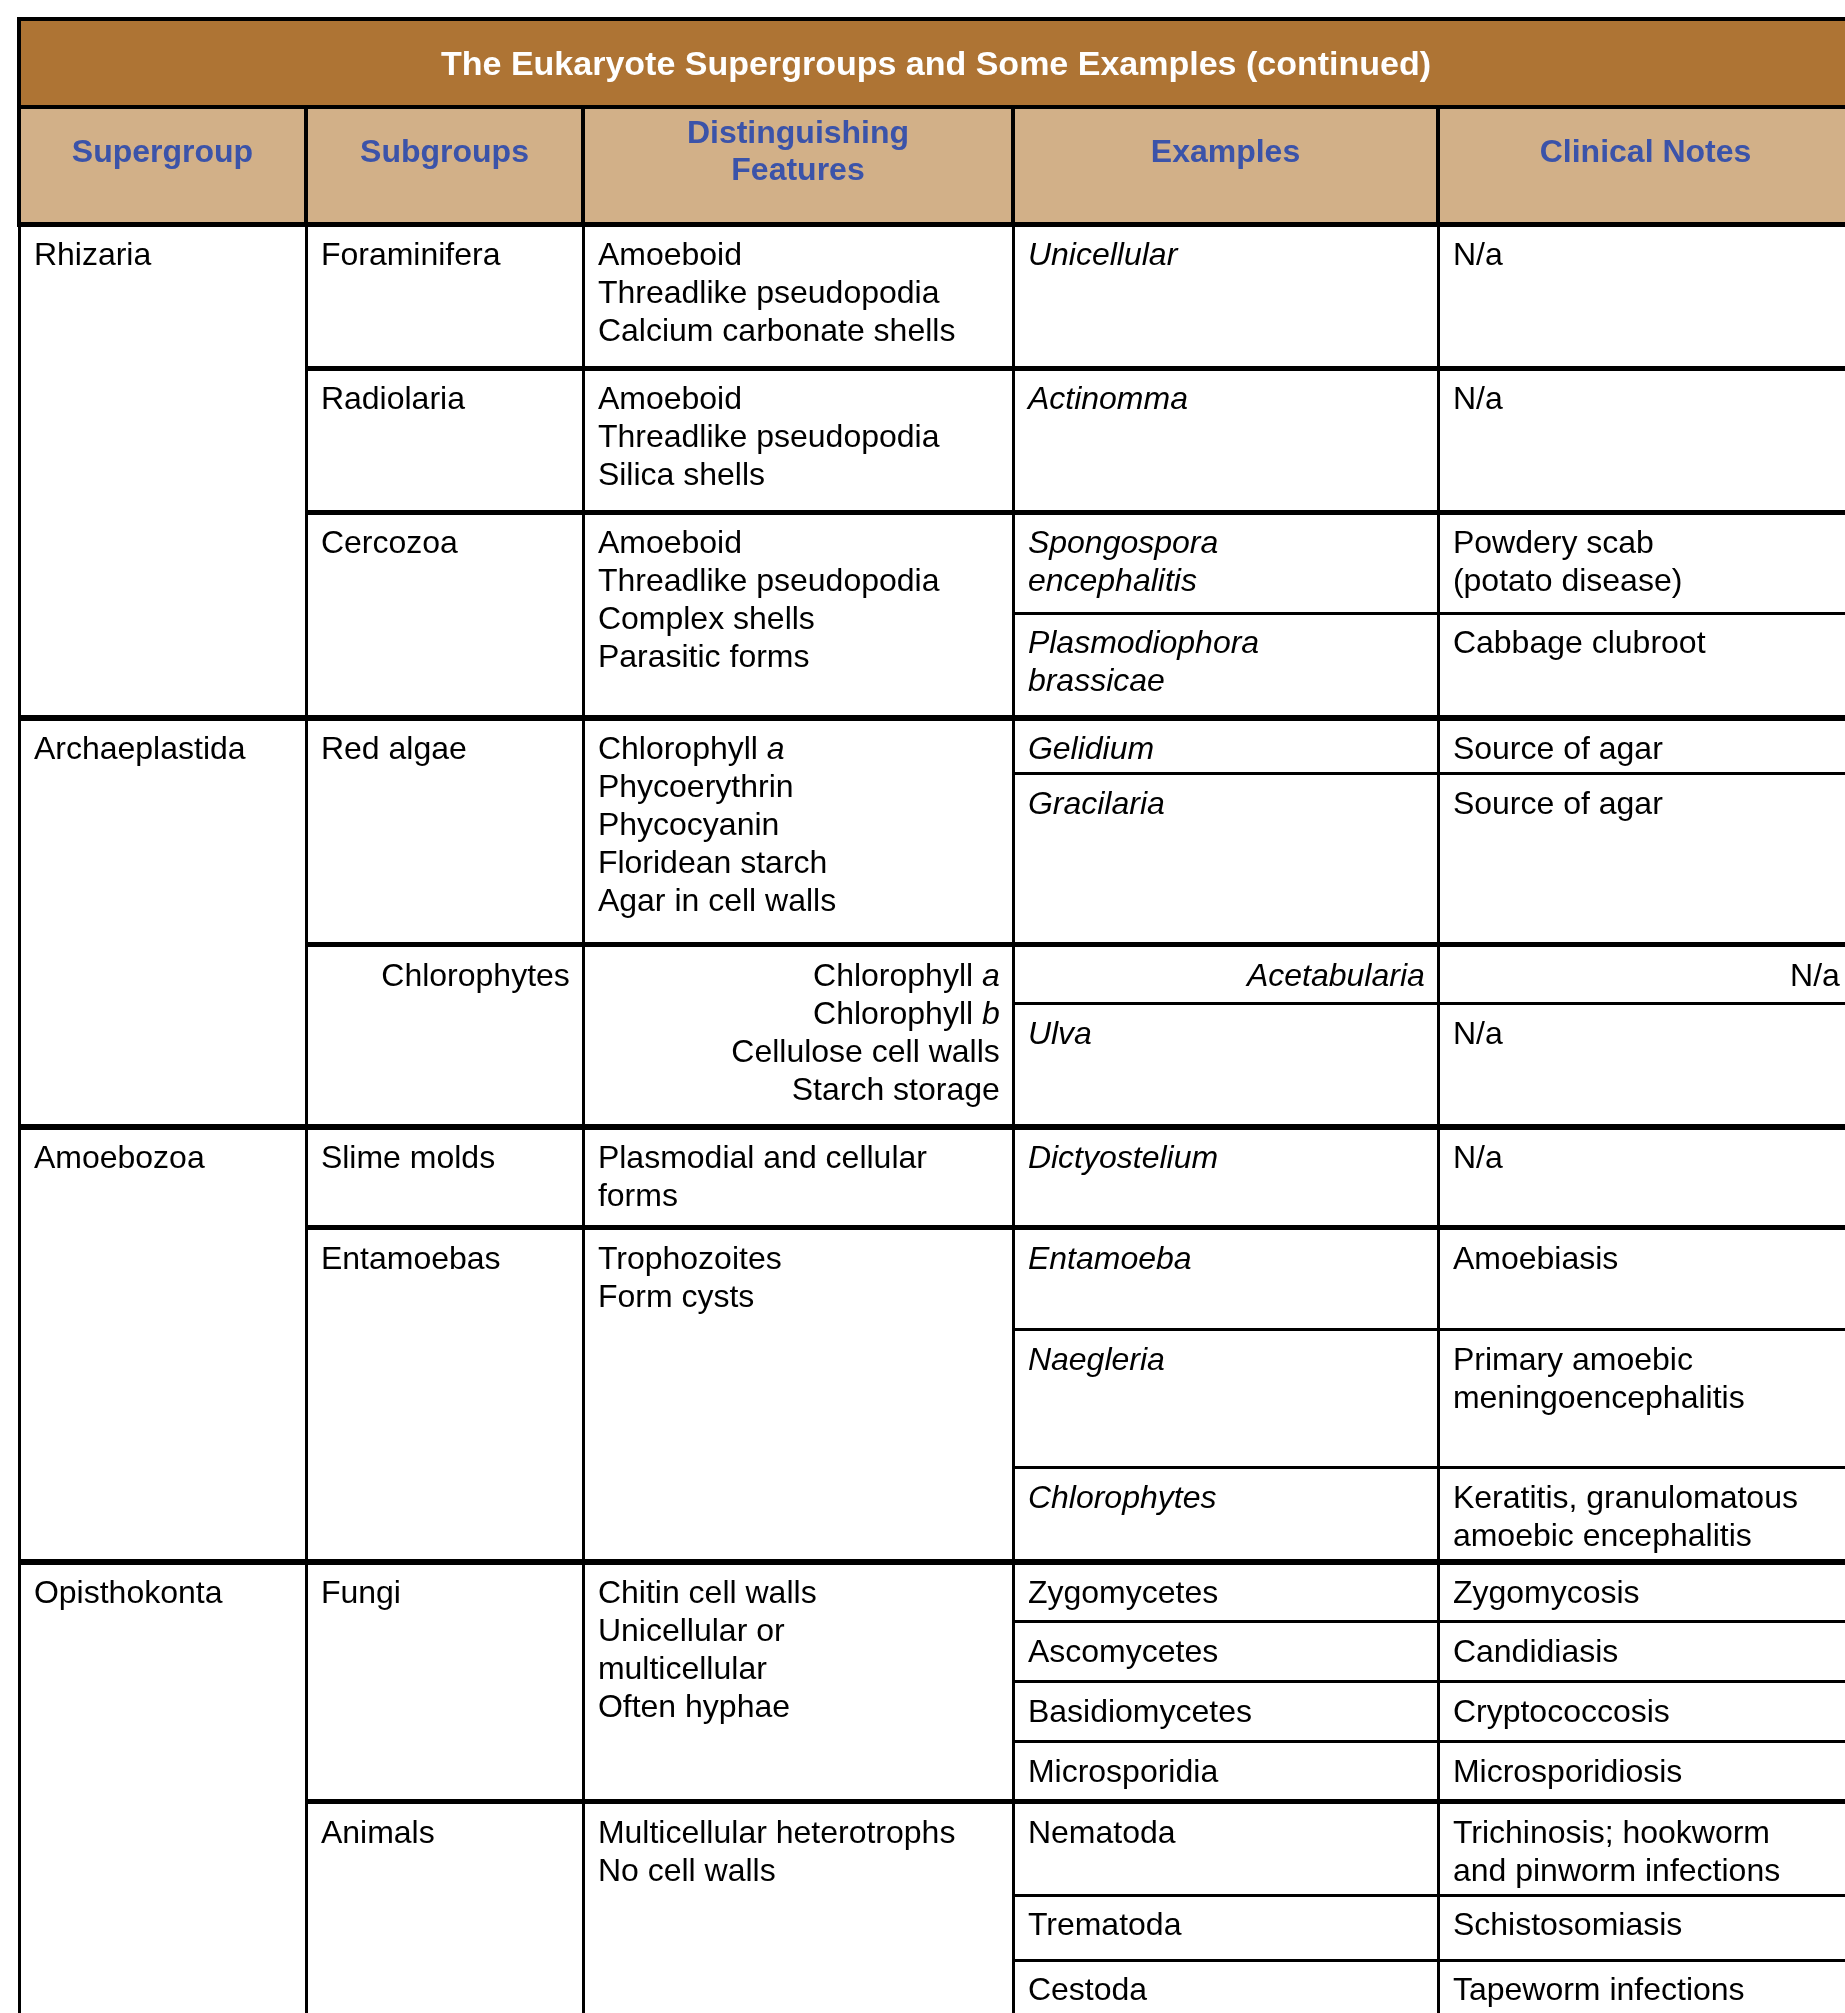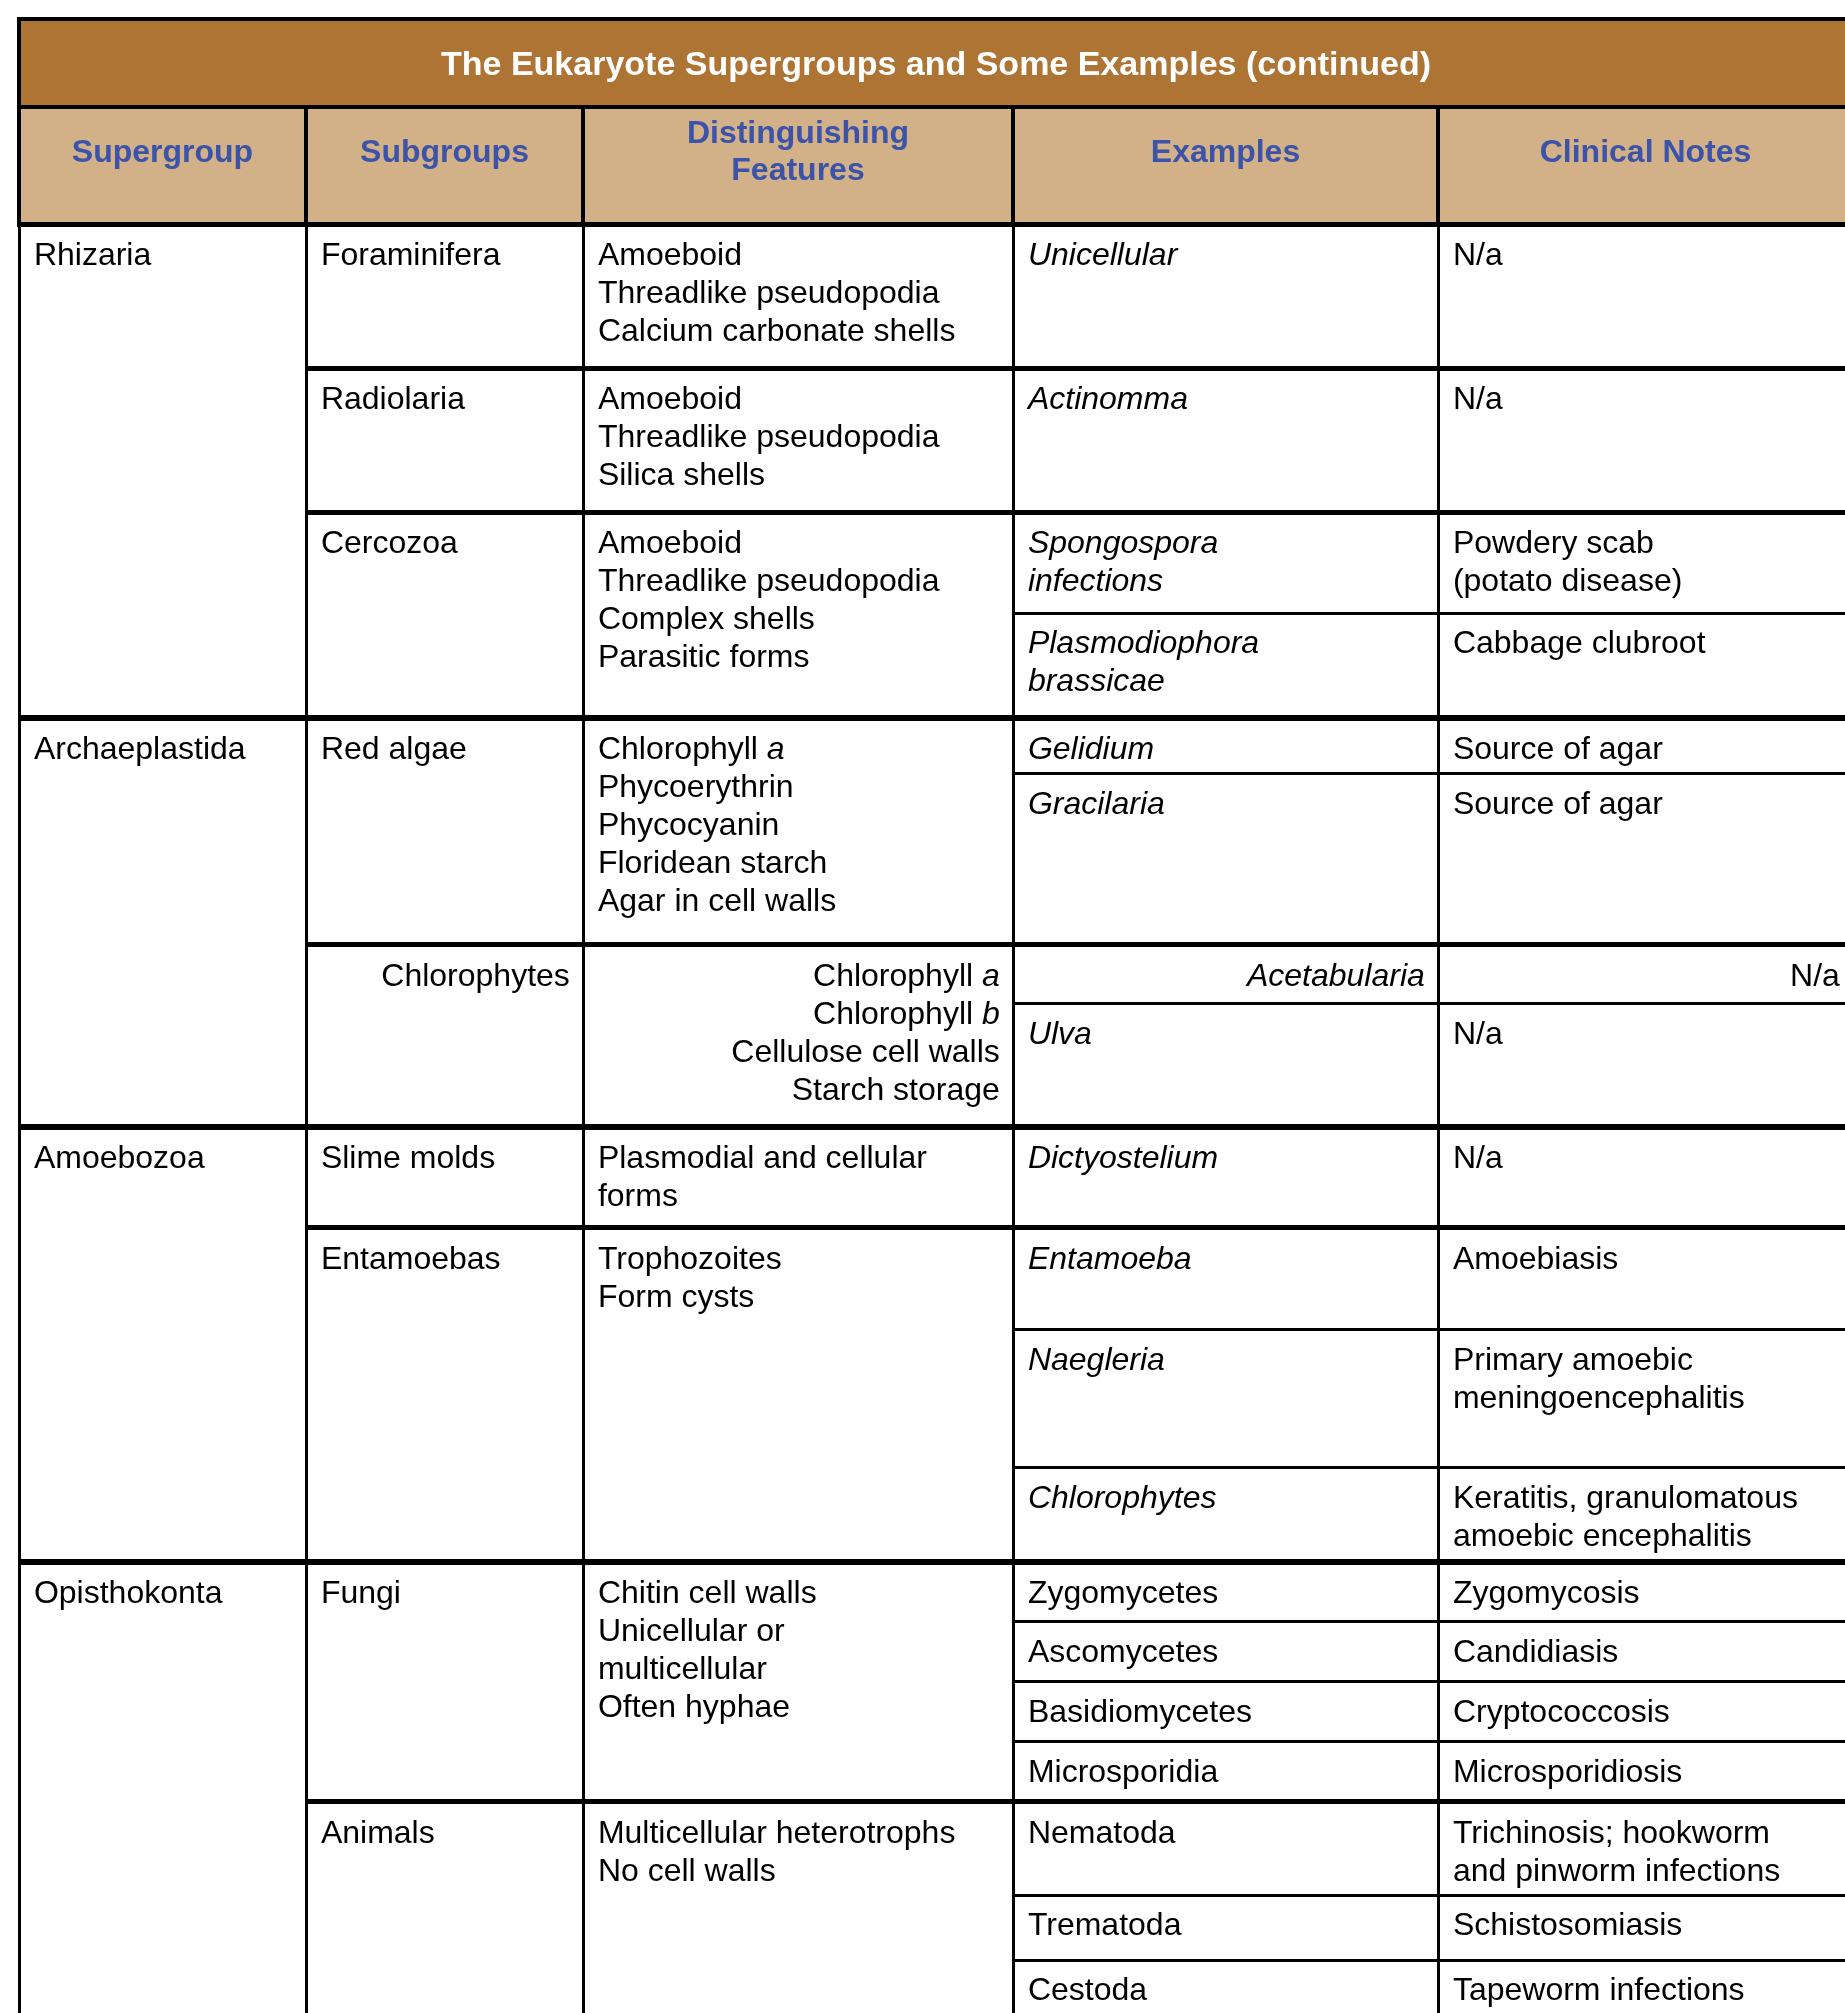--- a/index.html
+++ b/index.html
@@ -138,21 +138,21 @@
   <tr class="h120 bsub">
     <td rowspan="2" class="sub">Cercozoa</td>
     <td rowspan="2" class="feat">
             <div>Amoeboid</div>
             <div>Threadlike pseudopodia</div>
             <div>Complex shells</div>
             <div>Parasitic forms</div>
           </td>
     <td class="ex genus">
             <div>Spongospora</div>
-            <div>infections</div>
+            <div>encephalitis</div>
           </td>
     <td class="note">
             <div>Powdery scab</div>
             <div>(potato disease)</div>
           </td>
   </tr>
   <tr class="h125">
     <td class="ex genus">
             <div>Plasmodiophora</div>
             <div>brassicae</div>

